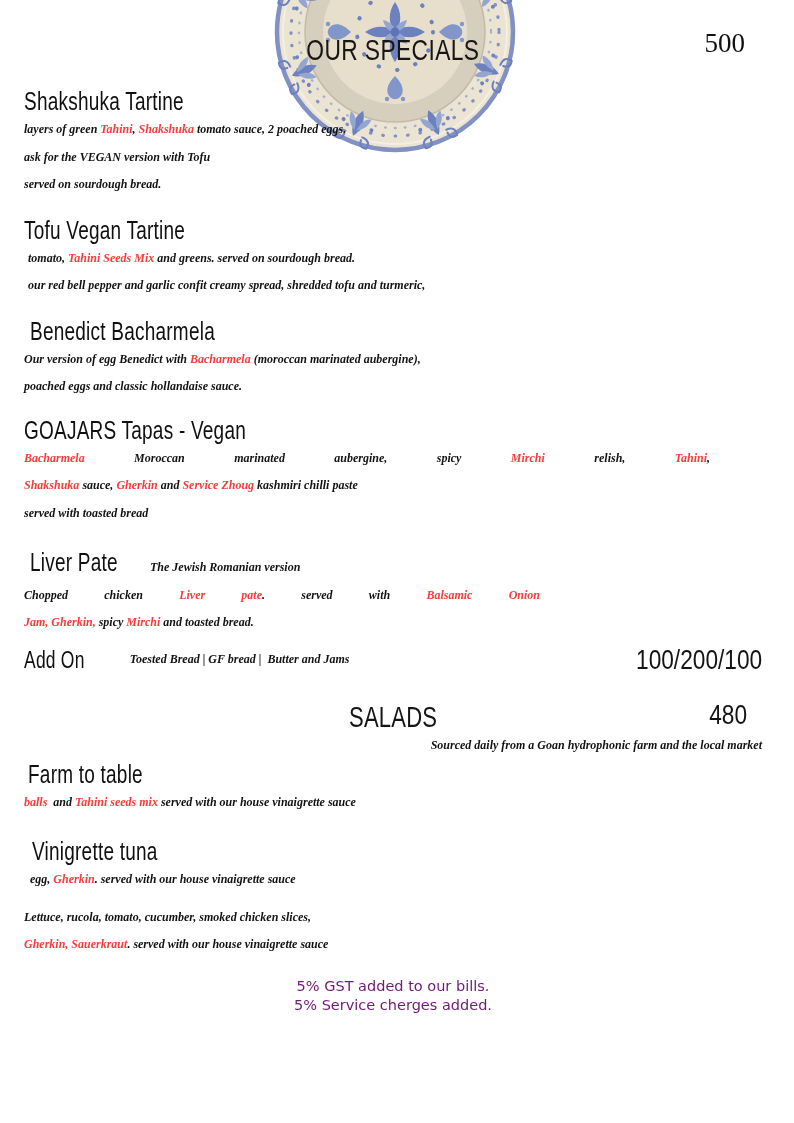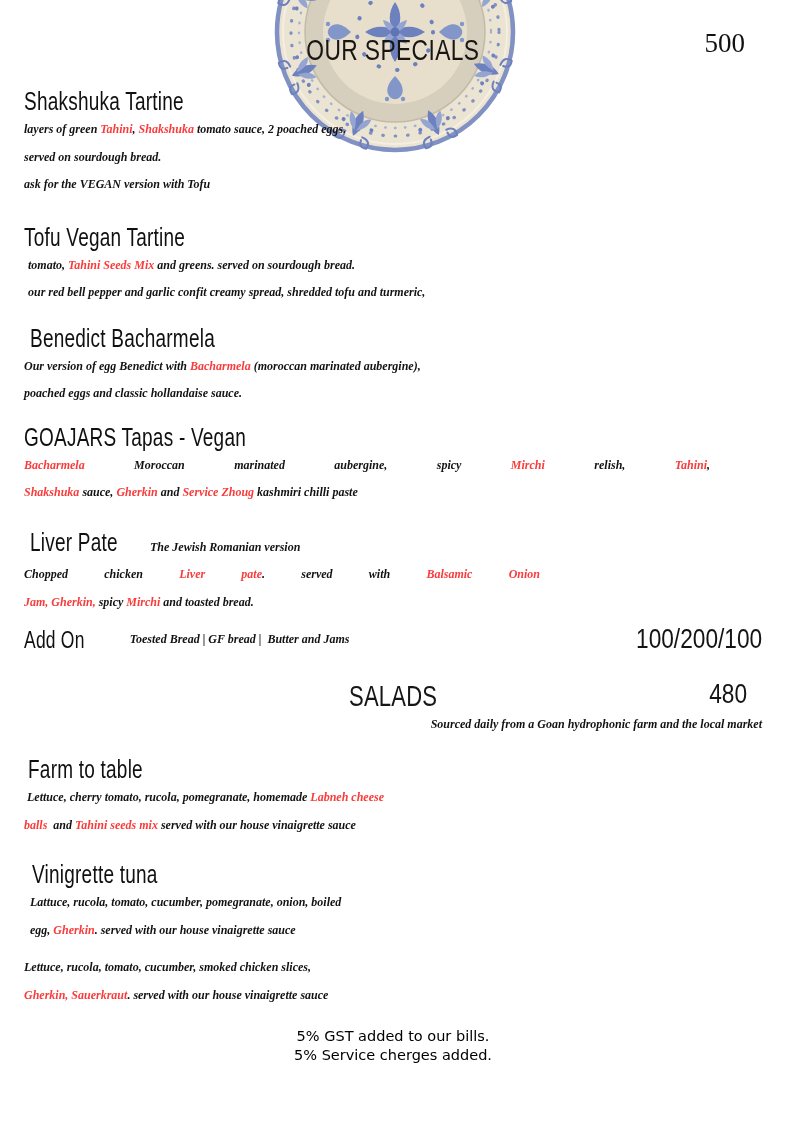--- a/index.html
+++ b/index.html
@@ -53,21 +53,21 @@
   
   .section-head { position:relative; text-align:center; margin-top:26px; }
   .section-title { font-size:29px; line-height:30px; color:#161616; }
   .section-price { position:absolute; top:-2px; right:15px; }
   .section-sub { text-align:right; line-height:27px; }
 
   .item { margin-top:0; }
 
   
   .footer { margin-top:18px; text-align:center; font-family:"DejaVu Sans", sans-serif;
-    font-size:14.5px; line-height:19px; color:#000000; }
+    font-size:14.5px; line-height:19px; color:#701a75; }
 </style>
 </head>
 <body>
 
 <svg class="plate" width="246" height="246" viewBox="0 0 246 246" aria-hidden="true">
   <defs>
     <g id="tulip">
       <path d="M0,10 C-6,2 -6,-8 0,-17 C6,-8 6,2 0,10Z" fill="#6d81bf"></path>
       <path d="M-11,-12 C-4,-10 -2,-4 -1,4 C-8,0 -11,-5 -11,-12Z" fill="#95a5d2"></path>
       <path d="M11,-12 C4,-10 2,-4 1,4 C8,0 11,-5 11,-12Z" fill="#95a5d2"></path>
@@ -129,40 +129,41 @@
 <div class="content">
 
   <div class="header">
     <span class="heading header-title cond-c">OUR SPECIALS</span>
     <span class="header-price">500</span>
   </div>
 
   <div class="item" style="margin-top:20px">
     <div><span class="heading item-title cond">Shakshuka Tartine</span></div>
     <div class="desc line"><span class="seg">layers of green </span><span class="seg red">Tahini</span><span class="seg">, </span><span class="seg red">Shakshuka</span><span class="seg"> tomato sauce, 2 poached eggs.</span></div>
+    <div class="desc line"><span class="seg">ask for the VEGAN version with Tofu</span></div>
     <div class="desc line"><span class="seg">served on sourdough bread.</span></div>
-    <div class="desc line"><span class="seg">ask for the VEGAN version with Tofu</span></div>
-  </div>
-
-  <div class="item" style="margin-top:23px">
+  </div>
+
+  <div class="item" style="margin-top:16px">
     <div><span class="heading item-title cond">Tofu Vegan Tartine</span></div>
     <div class="desc line" style="padding-left:4px"><span class="seg">tomato, </span><span class="seg red">Tahini Seeds Mix</span><span class="seg"> and greens. served on sourdough bread.</span></div>
     <div class="desc line" style="padding-left:4px"><span class="seg">our red bell pepper and garlic confit creamy spread, shredded tofu and turmeric,</span></div>
   </div>
 
   <div class="item" style="margin-top:16px">
     <div style="padding-left:6px"><span class="heading item-title cond">Benedict Bacharmela</span></div>
     <div class="desc line"><span class="seg">Our version of egg Benedict with </span><span class="seg red">Bacharmela</span><span class="seg"> (moroccan marinated aubergine),</span></div>
     <div class="desc line"><span class="seg">poached eggs and classic hollandaise sauce.</span></div>
   </div>
 
   <div class="item" style="margin-top:14px">
     <div><span class="heading item-title cond">GOAJARS Tapas - Vegan</span></div>
     <div class="desc justify" style="width:686px"><span class="seg red">Bacharmela</span><span class="seg"> Moroccan marinated aubergine, spicy </span><span class="seg red">Mirchi</span><span class="seg"> relish, </span><span class="seg red">Tahini</span><span class="seg">,</span></div>
     <div class="desc line"><span class="seg red">Shakshuka</span><span class="seg"> sauce, </span><span class="seg red">Gherkin</span><span class="seg"> and </span><span class="seg red">Service Zhoug</span><span class="seg"> kashmiri chilli paste</span></div>
+    <div class="desc line"><span class="seg">served with toasted bread</span></div>
   </div>
 
   <div class="item" style="margin-top:20px">
     <div style="padding-left:6px">
       <span class="heading item-title cond">Liver Pate</span>
       <span class="desc" style="">The Jewish Romanian version</span>
     </div>
     <div class="desc justify" style="width:516px"><span class="seg">Chopped chicken </span><span class="seg red">Liver pate</span><span class="seg">. served with </span><span class="seg red">Balsamic Onion</span></div>
     <div class="desc line"><span class="seg red">Jam, Gherkin,</span><span class="seg"> spicy </span><span class="seg red">Mirchi</span><span class="seg"> and toasted bread.</span></div>
   </div>
@@ -172,29 +173,27 @@
     <span class="desc addon-items" style="white-space:pre">Toested Bread | GF bread |  Butter and Jams</span>
     <span class="addon-price num-display">100/200/100</span>
   </div>
 
   <div class="section-head">
     <span class="heading section-title cond-c">SALADS</span>
     <span class="section-price num-display">480</span>
   </div>
   <div class="desc section-sub">Sourced daily from a Goan hydrophonic farm and the local market</div>
 
-  <div class="item" style="margin-top:16px">
+  <div class="item" style="">
     <div style="padding-left:4px"><span class="heading item-title cond">Farm to table</span></div>
-    <div class="desc line"><span class="seg"> Lettuce, cherry tomato, rucola, pomegranate, homemade </span><span class="seg red">Labneh cheese</span></div>
     <div class="desc line"><span class="seg red">balls</span><span class="seg">  and </span><span class="seg red">Tahini seeds mix</span><span class="seg"> served with our house vinaigrette sauce</span></div>
   </div>
 
   <div class="item" style="margin-top:20px">
     <div style="padding-left:8px"><span class="heading item-title cond">Vinigrette tuna</span></div>
-    <div class="desc line" style="padding-left:6px"><span class="seg">Lattuce, rucola, tomato, cucumber, pomegranate, onion, boiled</span></div>
     <div class="desc line" style="padding-left:6px"><span class="seg">egg, </span><span class="seg red">Gherkin</span><span class="seg">. served with our house vinaigrette sauce</span></div>
   </div>
 
   <div class="item" style="margin-top:10px">
     <div class="desc line"><span class="seg">Lettuce, rucola, tomato, cucumber, smoked chicken slices,</span></div>
     <div class="desc line"><span class="seg red">Gherkin, Sauerkraut</span><span class="seg">. served with our house vinaigrette sauce</span></div>
   </div>
 
   <div class="footer">
     <div>5% GST added to our bills.</div>

